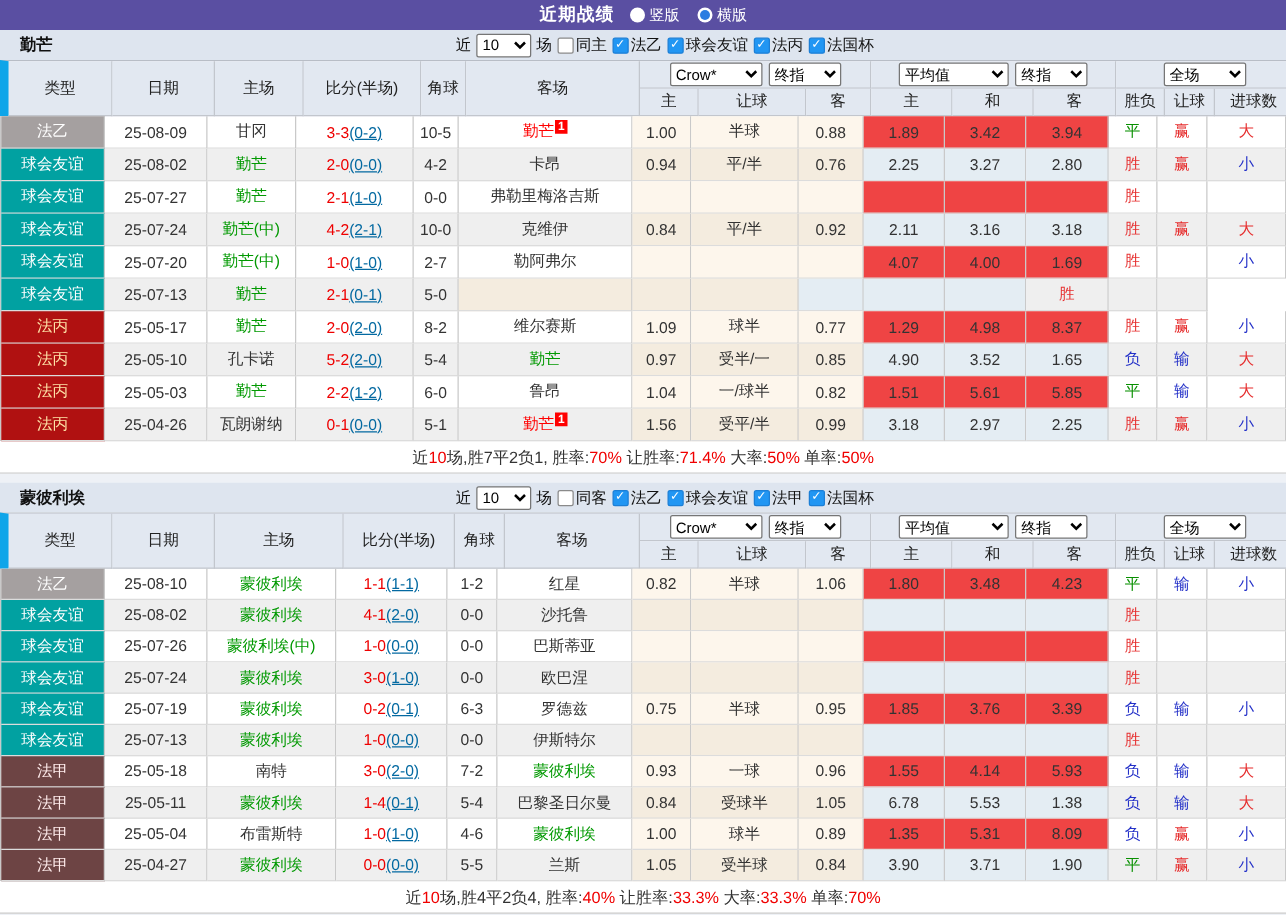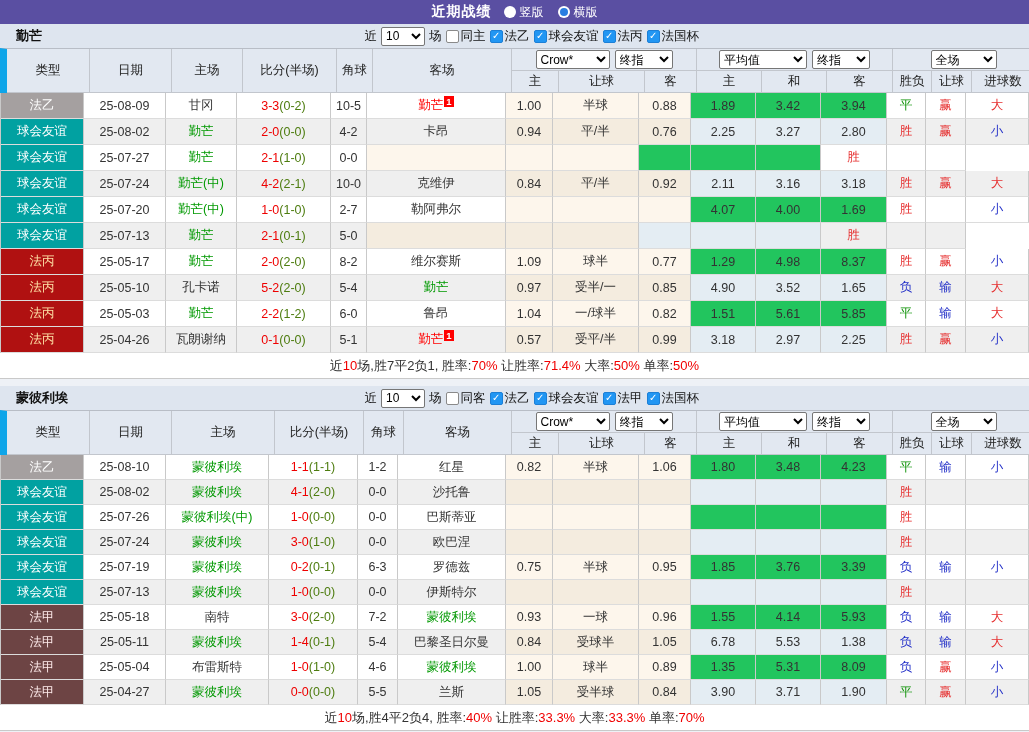--- a/index.html
+++ b/index.html
@@ -25,32 +25,32 @@
   .g1{display:grid;grid-template-columns:83px 82px 71px 94px 36px 139px 47px 86px 52px 65px 65px 66px 39px 40px 63px;}
   .g2{display:grid;grid-template-columns:83px 82px 103px 89px 40px 108px 47px 86px 52px 65px 65px 66px 39px 40px 63px;}
   .thead{grid-template-rows:22px 22px;border-left:7px solid #0ea5e9;border-top:1px solid #b8bdc6;}
   .th{background:#e2e8f1;border-right:1px solid #c2c6cd;border-bottom:1px solid #c2c6cd;display:flex;align-items:center;justify-content:center;font-size:12.5px;color:#222;gap:5px;overflow:hidden;}
   .tbody{border-left:1px solid #c9c9c9;}
   .s1 .row{height:26px;}
   .s2 .row{height:25px;}
   .row{background:#fff;}
   .c{border-right:1px solid #c9c9c9;border-bottom:1px solid #dcdcdc;display:flex;align-items:center;justify-content:center;font-size:12.5px;color:#333;overflow:hidden;white-space:nowrap;}
   .c.asia{background:#fdf6ec;}
-  .c.euro{background:#22c55e;}
+  .c.euro{background:#ef4444;}
   .row.even .c{background:#efefef;}
   .row.even .c.asia{background:#f4ecdf;}
   .row.even .c.euro{background:#e4edf3;}
   .c.league{font-size:12.5px;}
   .tm-g{color:#009900;}
   .tm-r{color:#ff0000;}
   .t-g{color:#089000;}
   .t-r{color:#e62e2e;}
   .t-b{color:#2330c8;}
   .sc{color:#ee0000;}
-  .half{color:#4d7c0f;}
+  .half{color:#0369a1;text-decoration:underline;}
   .badge1{background:#ff0000;color:#fff;font-size:9.5px;line-height:1;padding:1px 2px;display:inline-block;transform:translateY(-4px);margin-left:1px;font-weight:bold;}
   .summary{height:25px;display:flex;align-items:center;justify-content:center;font-size:13px;color:#333;border-bottom:1px solid #c9c9c9;background:#fff;white-space:pre;}
   .summary .red{color:#f00000;}
 </style>
 </head>
 <body>
 
 <div class="topbar">
   <span class="title">近期战绩</span>
   <span id="radios" style="display:inline-flex;gap:14px;align-items:center;">
@@ -196,20 +196,21 @@
         </div>
         <div class="row g1">
           <div class="c league" style="background: rgb(1, 161, 161); color: rgb(255, 255, 255);">球会友谊</div>
           <div class="c">25-07-27</div>
           <div class="c tm-g">勤芒</div>
           <div class="c">
             <span class="sc">2-1</span>
             <span class="half">(1-0)</span>
           </div>
           <div class="c">0-0</div>
+          <div class="c ">弗勒里梅洛吉斯</div>
           <div class="c asia"></div>
           <div class="c asia"></div>
           <div class="c asia"></div>
           <div class="c euro"></div>
           <div class="c euro"></div>
           <div class="c euro"></div>
           <div class="c t-r">胜</div>
           <div class="c "></div>
           <div class="c "></div>
         </div>
@@ -335,21 +336,21 @@
         <div class="row g1 even">
           <div class="c league" style="background: rgb(176, 17, 17); color: rgb(255, 227, 168);">法丙</div>
           <div class="c">25-04-26</div>
           <div class="c ">瓦朗谢纳</div>
           <div class="c">
             <span class="sc">0-1</span>
             <span class="half">(0-0)</span>
           </div>
           <div class="c">5-1</div>
           <div class="c tm-r">勤芒<span class="badge1">1</span></div>
-          <div class="c asia">0.57</div>
+          <div class="c asia">1.56</div>
           <div class="c asia">受平/半</div>
           <div class="c asia">0.99</div>
           <div class="c euro">3.18</div>
           <div class="c euro">2.97</div>
           <div class="c euro">2.25</div>
           <div class="c t-r">胜</div>
           <div class="c t-r">赢</div>
           <div class="c t-b">小</div>
         </div>
       </div>

